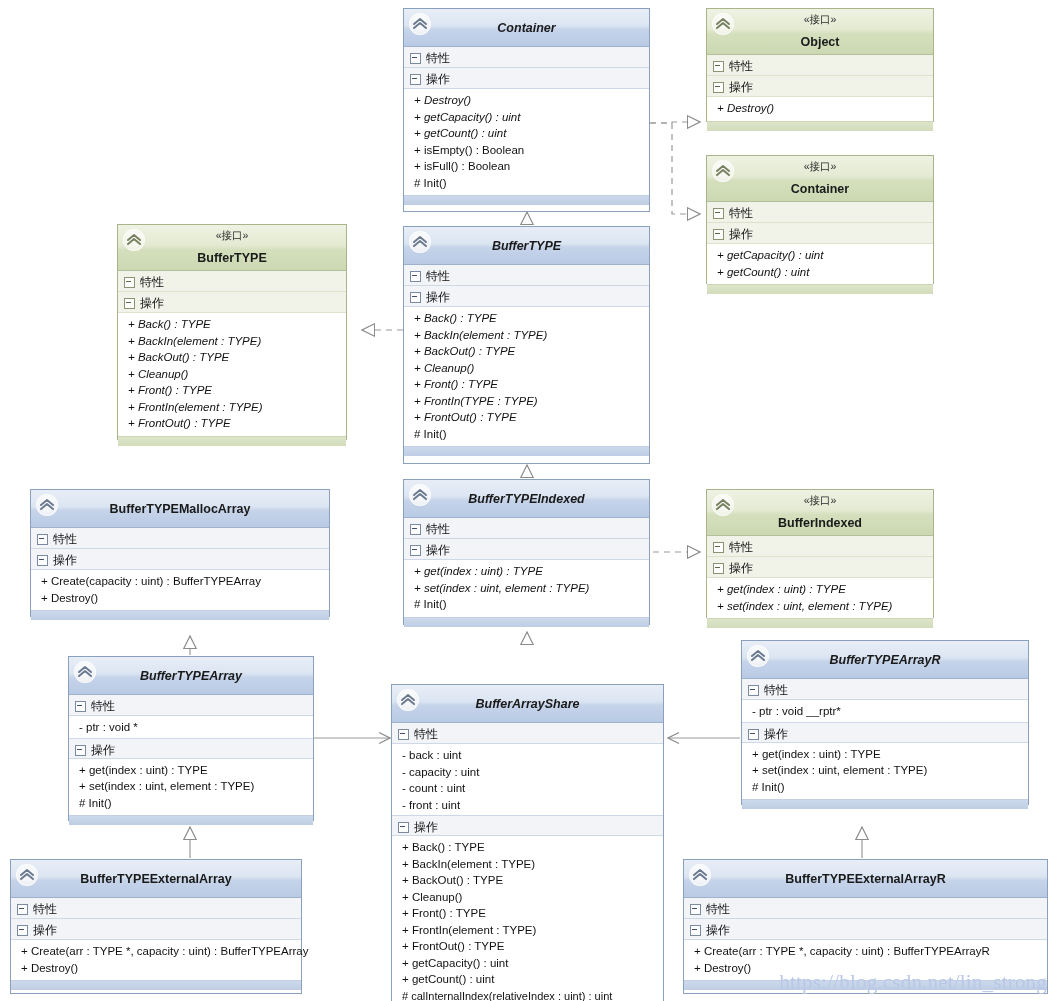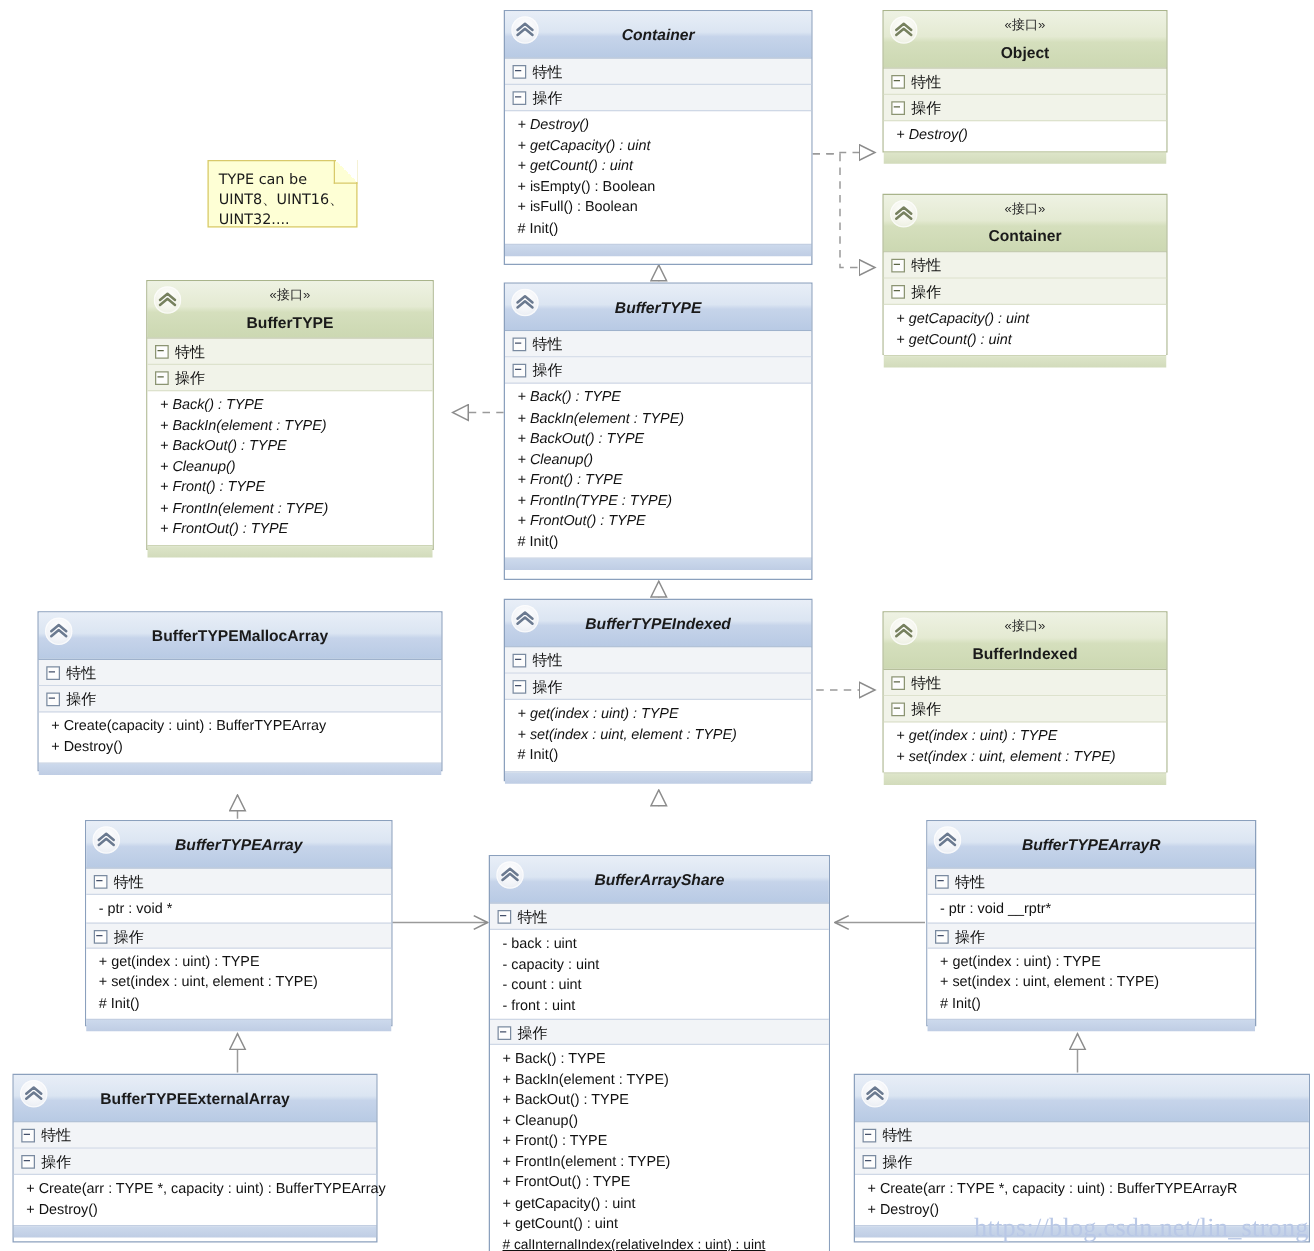--- a/index.html
+++ b/index.html
@@ -113,26 +113,20 @@
       <path d="M313 738 L390 738" marker-end="url(#openArrow)"></path>
 
       <path d="M740 738 L668 738" marker-end="url(#openArrow)"></path>
 
       <path d="M190 858 L190 827" marker-end="url(#hollowTriUp)"></path>
 
       <path d="M862 858 L862 827" marker-end="url(#hollowTriUp)"></path>
     </g>
   </svg>
 
-  <div class="note" style="left:166px;top:128px;width:120px;height:54px;">
-    <span class="fold"></span>
-    <div>TYPE can be</div>
-    <div>UINT8、UINT16、</div>
-    <div>UINT32....</div>
-  </div>
 
   <div class="uml" style="left:403px;top:8px;width:247px;height:204px;">
     <div class="hdr abstract">
       <span class="chev">
         <svg width="16" height="14" viewBox="0 0 16 14">
             <path d="M2 7 L8 2 L14 7 M2 11 L8 6 L14 11" fill="none" stroke="#6b7a90" stroke-width="2" stroke-linejoin="round" stroke-linecap="round"></path>
           </svg>
       </span>
       <span class="ttl">Container</span>
     </div>
@@ -293,21 +287,21 @@
     <div class="sec">
       <span class="sq"></span><span class="lbl">操作</span>
     </div>
     <div class="body">
       <div class="mem ital">+ get(index : uint) : TYPE</div>
       <div class="mem ital">+ set(index : uint, element : TYPE)</div>
     </div>
     <div class="foot"></div>
   </div>
 
-  <div class="uml" style="left:30px;top:489px;width:324px;height:128px;">
+  <div class="uml" style="left:30px;top:489px;width:300px;height:128px;">
     <div class="hdr">
       <span class="chev">
         <svg width="16" height="14" viewBox="0 0 16 14">
             <path d="M2 7 L8 2 L14 7 M2 11 L8 6 L14 11" fill="none" stroke="#6b7a90" stroke-width="2" stroke-linejoin="round" stroke-linecap="round"></path>
           </svg>
       </span>
       <span class="ttl">BufferTYPEMallocArray</span>
     </div>
     <div class="sec">
       <span class="sq"></span><span class="lbl">特性</span>
@@ -378,21 +372,21 @@
       <div class="mem">+ FrontIn(element : TYPE)</div>
       <div class="mem">+ FrontOut() : TYPE</div>
       <div class="mem">+ getCapacity() : uint</div>
       <div class="mem">+ getCount() : uint</div>
       <div class="mem uline" style="font-size:11px;"># calInternalIndex(relativeIndex : uint) : uint</div>
       <div class="mem"># Init()</div>
     </div>
     <div class="foot"></div>
   </div>
 
-  <div class="uml" style="left:741px;top:656px;width:264px;height:165px;">
+  <div class="uml" style="left:741px;top:640px;width:288px;height:165px;">
     <div class="hdr abstract">
       <span class="chev">
         <svg width="16" height="14" viewBox="0 0 16 14">
             <path d="M2 7 L8 2 L14 7 M2 11 L8 6 L14 11" fill="none" stroke="#6b7a90" stroke-width="2" stroke-linejoin="round" stroke-linecap="round"></path>
           </svg>
       </span>
       <span class="ttl">BufferTYPEArrayR</span>
     </div>
     <div class="sec">
       <span class="sq"></span><span class="lbl">特性</span>
@@ -433,20 +427,21 @@
     <div class="foot"></div>
   </div>
 
   <div class="uml" style="left:683px;top:859px;width:365px;height:135px;">
     <div class="hdr">
       <span class="chev">
         <svg width="16" height="14" viewBox="0 0 16 14">
             <path d="M2 7 L8 2 L14 7 M2 11 L8 6 L14 11" fill="none" stroke="#6b7a90" stroke-width="2" stroke-linejoin="round" stroke-linecap="round"></path>
           </svg>
       </span>
+      <span class="ttl">BufferTYPEExternalArrayR</span>
     </div>
     <div class="sec">
       <span class="sq"></span><span class="lbl">特性</span>
     </div>
     <div class="sec">
       <span class="sq"></span><span class="lbl">操作</span>
     </div>
     <div class="body">
       <div class="mem">+ Create(arr : TYPE *, capacity : uint) : BufferTYPEArrayR</div>
       <div class="mem">+ Destroy()</div>

